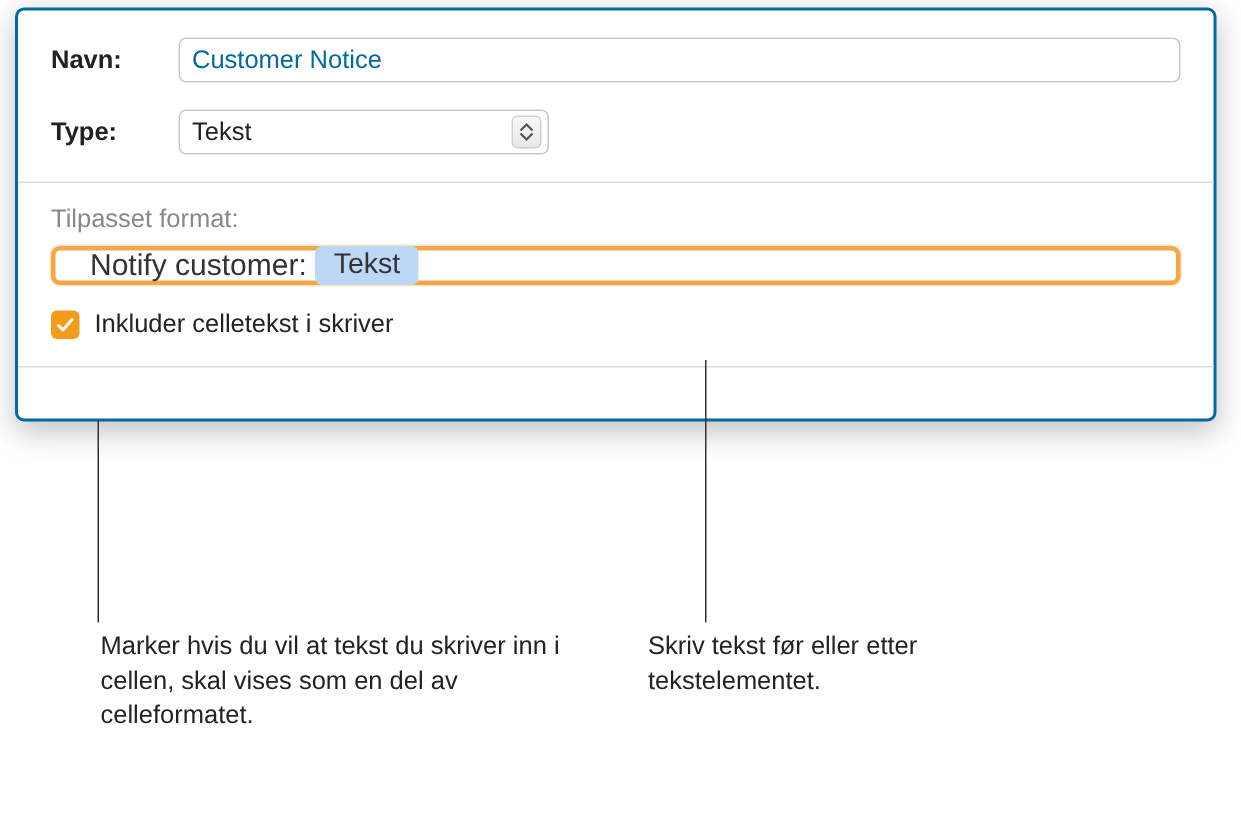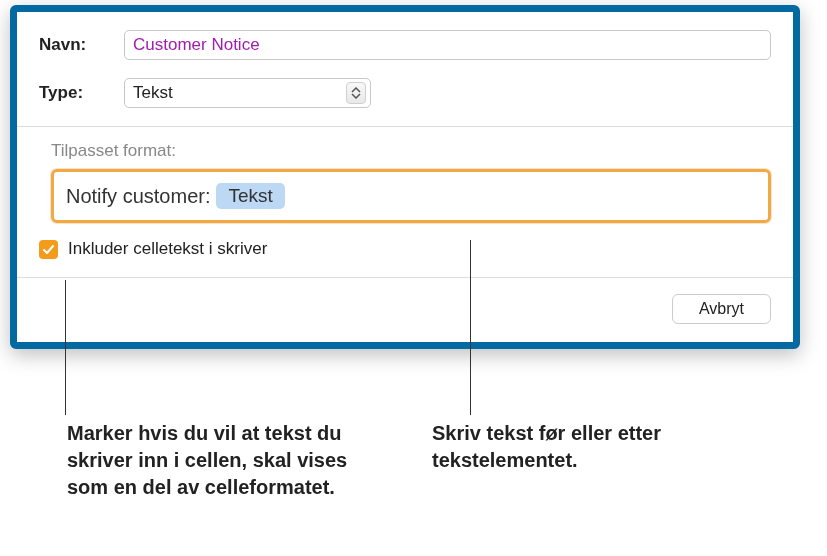--- a/index.html
+++ b/index.html
@@ -11,23 +11,23 @@
       font-family: -apple-system, BlinkMacSystemFont, "Helvetica Neue", sans-serif;
       background: #ffffff;
       width: 827px;
       height: 556px;
       position: relative;
     }
     .dialog {
       position: absolute;
       top: 5px;
       left: 10px;
-      right: 27px;
-      background: #fff;
-      border: 7px solid #0369a1;
+      right: 16px;
+      background: #fff;
+      border: 2px solid #0369a1;
       border-radius: 6px;
       box-shadow: 0 6px 20px rgba(0,0,0,0.25);
     }
     .dialog-inner {
       padding: 18px 22px 0 22px;
     }
     .form-row {
       display: flex;
       align-items: center;
       margin-bottom: 18px;
@@ -38,21 +38,21 @@
       font-weight: 600;
       color: #222;
     }
     .text-input {
       flex: 1;
       height: 30px;
       border: 1px solid #c8c8c8;
       border-radius: 5px;
       padding: 0 8px;
       font-size: 17px;
-      color: #a21caf;
+      color: #0369a1;
       background: #fff;
     }
     .select-wrap {
       position: relative;
       width: 247px;
     }
     .select {
       width: 100%;
       height: 30px;
       border: 1px solid #c8c8c8;
@@ -79,37 +79,36 @@
       margin-right: -4px;
     }
     .select-arrows svg { display:block; }
     .divider-line {
       height: 1px;
       background: #ddd;
       margin: 0;
     }
     .format-section {
       padding: 14px 22px 0 22px;
-      margin-left: 12px;
     }
     .format-header {
       display: flex;
       justify-content: space-between;
       font-size: 17px;
       color: #888;
       margin-bottom: 8px;
     }
     .format-field {
       border: 3px solid #f3a847;
       border-radius: 6px;
       background: #fff;
-      height: 54px;
-      display: flex;
-      align-items: center;
-      padding: 0 12px;
+      height: 26px;
+      display: flex;
+      align-items: center;
+      padding: 0 23px;
       font-size: 20px;
       color: #333;
       box-shadow: 0 0 0 1px rgba(243,168,71,0.3);
     }
     .token {
       background: #bcd8f5;
       border-radius: 5px;
       padding: 2px 12px;
       font-size: 19px;
       color: #333;
@@ -165,24 +164,23 @@
       font-weight: 500;
       padding: 0 34px;
     }
     .callout-line {
       position: absolute;
       background: #333;
       width: 1px;
     }
     .callout-text {
       position: absolute;
-      font-size: 20px;
+      font-size: 17px;
       color: #222;
       line-height: 1.35;
-      font-weight: bold;
     }
   </style>
 </head>
 <body>
 
 <div class="dialog">
   <div class="dialog-inner">
 
     <div class="form-row">
       <div class="form-label">Navn:</div>
@@ -222,21 +220,20 @@
   <div class="checkbox-row">
     <div class="mac-checkbox">
       <svg width="13" height="13" viewBox="0 0 13 13">
           <path d="M2 7 L5 10 L11 3" stroke="#fff" stroke-width="2" fill="none" stroke-linecap="round" stroke-linejoin="round"></path>
         </svg>
     </div>
     <span class="checkbox-label">Inkluder celletekst i skriver</span>
   </div>
 
   <div class="button-row">
-    <div class="btn btn-cancel">Avbryt</div>
   </div>
 </div>
 
 <div class="callout-line" style="left:65px; top:280px; height:135px;"></div>
 <div class="callout-line" style="left:470px; top:240px; height:175px;"></div>
 
 <div class="callout-text" style="left:67px; top:420px; width:320px;">Marker hvis du vil at tekst du skriver inn i cellen, skal vises som en del av celleformatet.</div>
 <div class="callout-text" style="left:432px; top:420px; width:290px;">Skriv tekst før eller etter tekstelementet.</div>
 
 </body></html>

